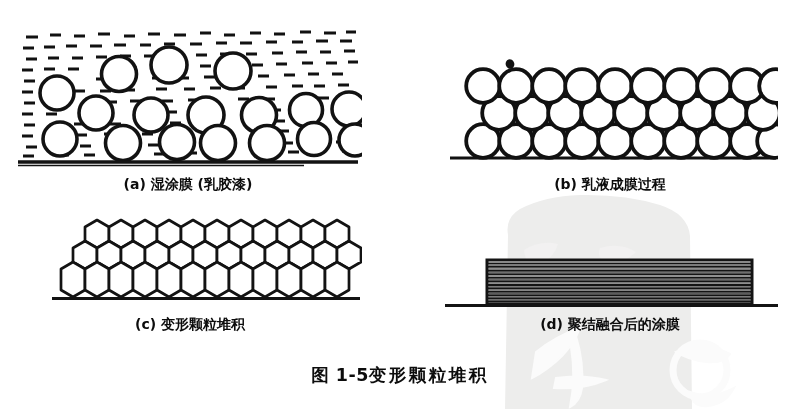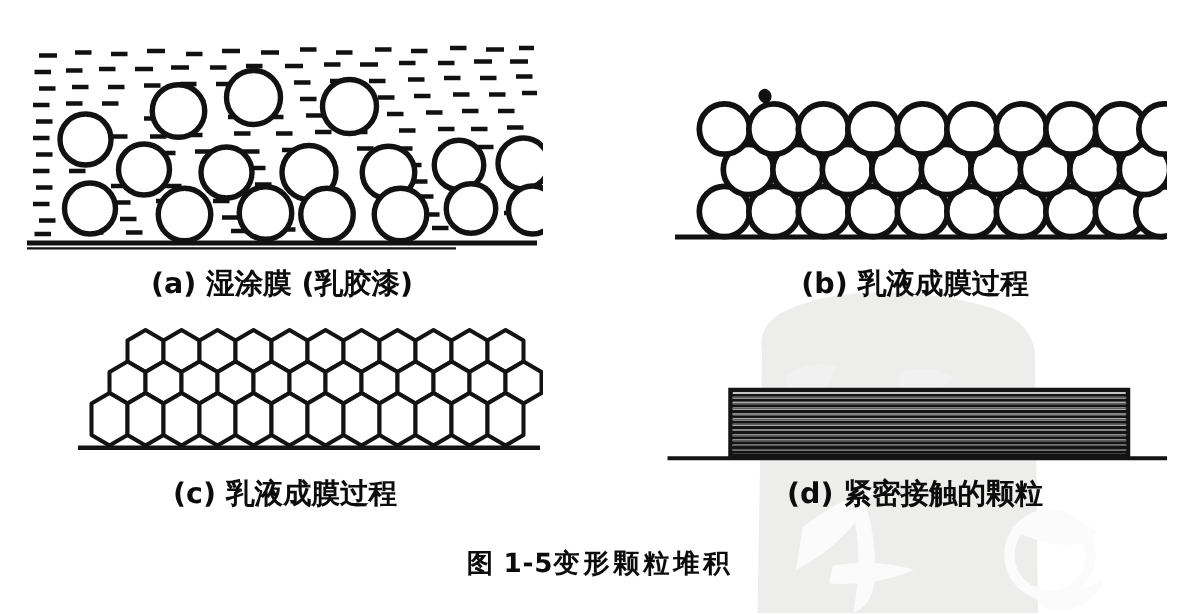--- a/index.html
+++ b/index.html
@@ -37,21 +37,21 @@
     position: absolute;
     z-index: 3;
     text-align: center;
     font-family: "DejaVu Sans", "Liberation Sans", sans-serif;
     font-weight: bold;
     color: #0c0c0c;
     white-space: nowrap;
     letter-spacing: 0px;
   }
   .sub-caption {
-    font-size: 19px;
+    font-size: 14px;
   }
   .main-caption {
     font-size: 17.5px;
     letter-spacing: 1.2px;
     z-index: 4;
   }
   .main-caption .fig-num {
     letter-spacing: 0.5px;
     margin-right: 0;
   }
@@ -382,21 +382,21 @@
           <polygon points="225,55 237,48 249,55 249,76 237,83 225,76"></polygon>
           <polygon points="249,55 261,48 273,55 273,76 261,83 249,76"></polygon>
           <polygon points="273,55 285,48 297,55 297,76 285,83 273,76"></polygon>
         </g>
       </g>
       <g>
         <line x1="-44" y1="84.5" x2="308" y2="84.5" stroke="#131313" stroke-width="3.1"></line>
       </g>
     </svg>
   </div>
-  <div class="caption sub-caption" style="left:20px; top:316px; width:340px;">(c) 乳液成膜过程</div>
+  <div class="caption sub-caption" style="left:20px; top:316px; width:340px;">(c) 变形颗粒堆积</div>
 
   <div class="panel" style="left:440px; top:252px;">
     <svg width="340" height="62" viewBox="0 0 340 62" aria-hidden="true">
       <g>
         <rect x="47" y="8" width="265" height="44" fill="#ffffff" stroke="#141414" stroke-width="3"></rect>
         <g stroke="#141414" stroke-width="2.1">
           <line x1="48" y1="11.5" x2="311" y2="11.5"></line>
           <line x1="48" y1="14.8" x2="311" y2="14.8"></line>
           <line x1="48" y1="18.6" x2="311" y2="18.6"></line>
           <line x1="48" y1="22.2" x2="311" y2="22.2"></line>
@@ -421,19 +421,19 @@
           <line x1="48" y1="41.5" x2="311" y2="41.5"></line>
           <line x1="48" y1="44.8" x2="311" y2="44.8"></line>
           <line x1="48" y1="47.9" x2="311" y2="47.9"></line>
         </g>
       </g>
       <g>
         <line x1="5" y1="53.5" x2="338" y2="53.5" stroke="#141414" stroke-width="2.8"></line>
       </g>
     </svg>
   </div>
-  <div class="caption sub-caption" style="left:440px; top:316px; width:340px;">(d) 紧密接触的颗粒</div>
+  <div class="caption sub-caption" style="left:440px; top:316px; width:340px;">(d) 聚结融合后的涂膜</div>
 
   <div class="caption main-caption" style="left:0px; top:363px; width:800px;">
     <span class="fig-num">图 1-5</span><span class="fig-text">变形颗粒堆积</span>
   </div>
 
 </div>
 
 </body></html>

